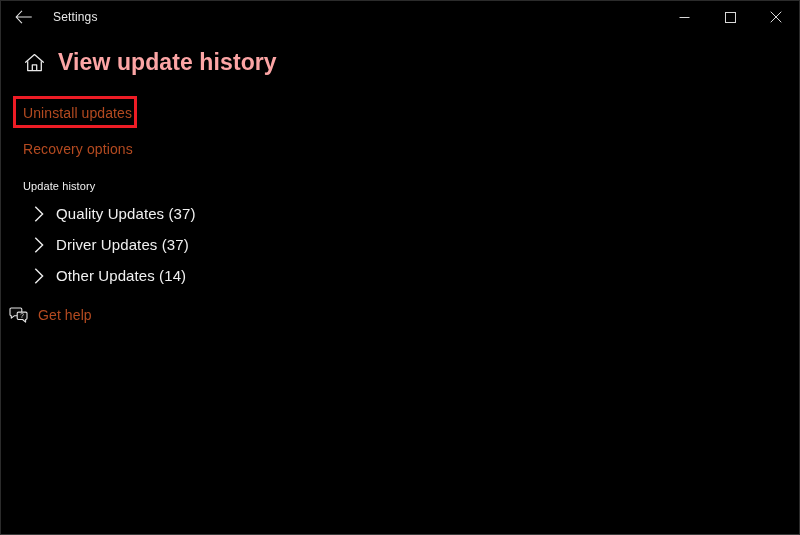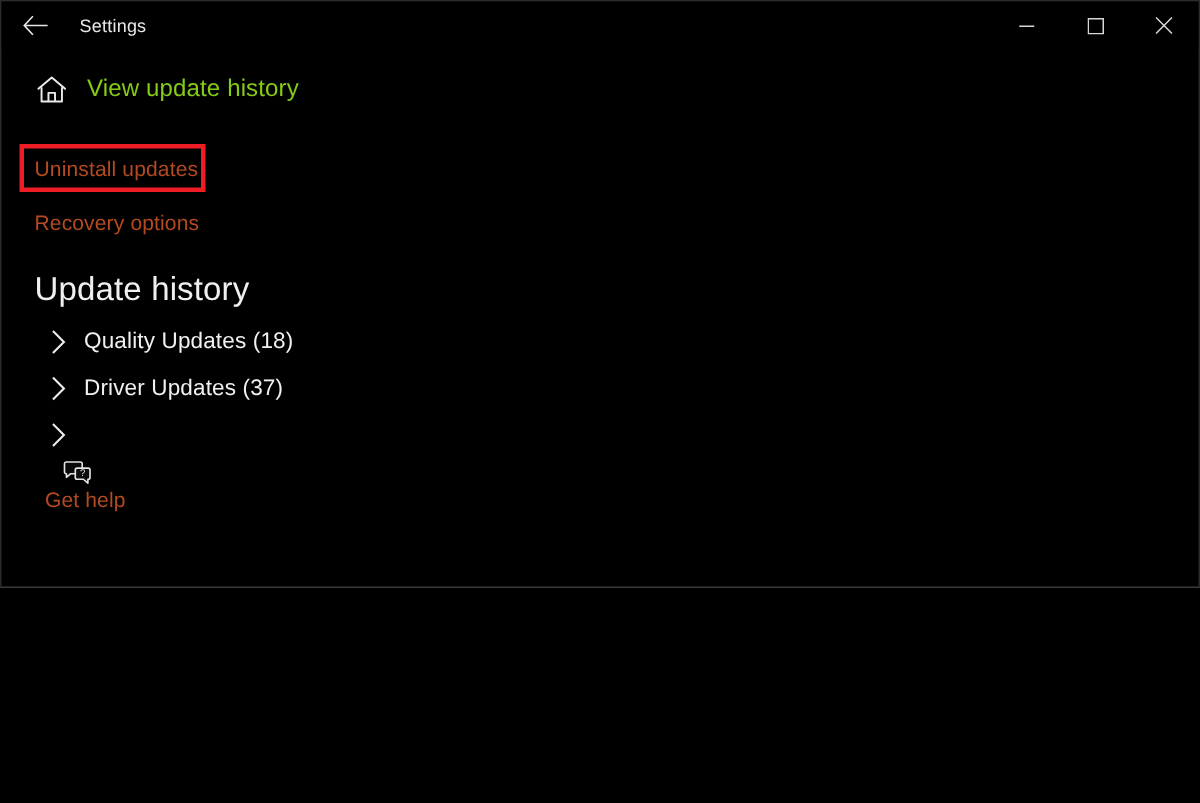--- a/index.html
+++ b/index.html
@@ -12,21 +12,21 @@
     width: 800px;
     height: 535px;
     overflow: hidden;
     font-family: "Liberation Sans", sans-serif;
     -webkit-font-smoothing: antialiased;
   }
 
   .window {
     position: relative;
     width: 800px;
-    height: 392px;
+    height: 535px;
     box-sizing: border-box;
     background: #000000;
     border: 1px solid #2b2b2b;
     border-bottom-color: #3a3a3a;
     overflow: hidden;
   }
 
   
   .titlebar {
     position: relative;
@@ -74,23 +74,23 @@
   }
   .home-icon {
     width: 22px;
     height: 22px;
     flex: 0 0 auto;
     display: flex;
     align-items: center;
     justify-content: center;
   }
   .page-title {
-    font-size: 16px;
-    font-weight: 400;
-    color: #84cc16;
+    font-size: 23px;
+    font-weight: 700;
+    color: #fca5a5;
     margin-left: 13px;
     letter-spacing: 0.1px;
     white-space: nowrap;
   }
   .link {
     display: inline-block;
     font-size: 14px;
     color: #b44a20;
     letter-spacing: 0.1px;
     white-space: nowrap;
@@ -122,21 +122,21 @@
   }
 
   
   .section {
     position: absolute;
     left: 22px;
     top: 179px;
     width: 420px;
   }
   .section-title {
-    font-size: 22px;
+    font-size: 11px;
     color: #f0f0f0;
     font-weight: 400;
     letter-spacing: 0.1px;
     margin: 0 0 6px 0;
     white-space: nowrap;
   }
 
   .expander {
     display: flex;
     align-items: center;
@@ -156,26 +156,25 @@
   .expander-label {
     font-size: 15px;
     color: #f0f0f0;
     letter-spacing: 0.1px;
     white-space: nowrap;
   }
 
   
   .get-help {
     position: absolute;
-    left: 19px;
+    left: 7px;
     top: 304px;
     display: flex;
     align-items: center;
     cursor: pointer;
-    flex-direction: column;
   }
   .help-icon {
     width: 20px;
     height: 20px;
     flex: 0 0 auto;
     display: flex;
     align-items: center;
     justify-content: center;
   }
   .get-help .link { margin-left: 10px; }
@@ -235,38 +234,39 @@
 
   <div class="section">
     <div class="section-title">Update history</div>
 
     <div class="expander">
       <span class="chevron">
         <svg width="11" height="16" viewBox="0 0 11 16" aria-hidden="true">
           <path d="M1.8 1.2 L8.6 8 L1.8 14.8" fill="none" stroke="#ededed" stroke-width="1.4" stroke-linecap="square" stroke-linejoin="miter"></path>
         </svg>
       </span>
-      <span class="expander-label">Quality Updates (18)</span>
+      <span class="expander-label">Quality Updates (37)</span>
     </div>
 
     <div class="expander">
       <span class="chevron">
         <svg width="11" height="16" viewBox="0 0 11 16" aria-hidden="true">
           <path d="M1.8 1.2 L8.6 8 L1.8 14.8" fill="none" stroke="#ededed" stroke-width="1.4" stroke-linecap="square" stroke-linejoin="miter"></path>
         </svg>
       </span>
       <span class="expander-label">Driver Updates (37)</span>
     </div>
 
     <div class="expander">
       <span class="chevron">
         <svg width="11" height="16" viewBox="0 0 11 16" aria-hidden="true">
           <path d="M1.8 1.2 L8.6 8 L1.8 14.8" fill="none" stroke="#ededed" stroke-width="1.4" stroke-linecap="square" stroke-linejoin="miter"></path>
         </svg>
       </span>
+      <span class="expander-label">Other Updates (14)</span>
     </div>
   </div>
 
   <div class="get-help">
     <span class="help-icon">
       <svg width="19" height="17" viewBox="0 0 19 17" aria-hidden="true">
         <path d="M1 2.2 C1 1.5 1.5 1 2.2 1 H11.6 C12.3 1 12.8 1.5 12.8 2.2
                  V7.6 C12.8 8.3 12.3 8.8 11.6 8.8 H5.2 L2.3 11.2 V8.8
                  H2.2 C1.5 8.8 1 8.3 1 7.6 Z" fill="#0a0a0a" stroke="#e4e4e4" stroke-width="1.1" stroke-linejoin="round"></path>
         <path d="M8.2 6.3 C8.2 5.6 8.7 5.1 9.4 5.1 H16.8 C17.5 5.1 18 5.6 18 6.3

